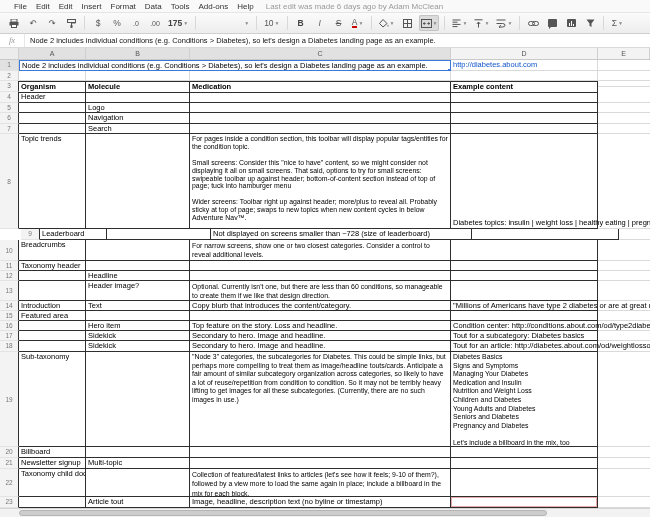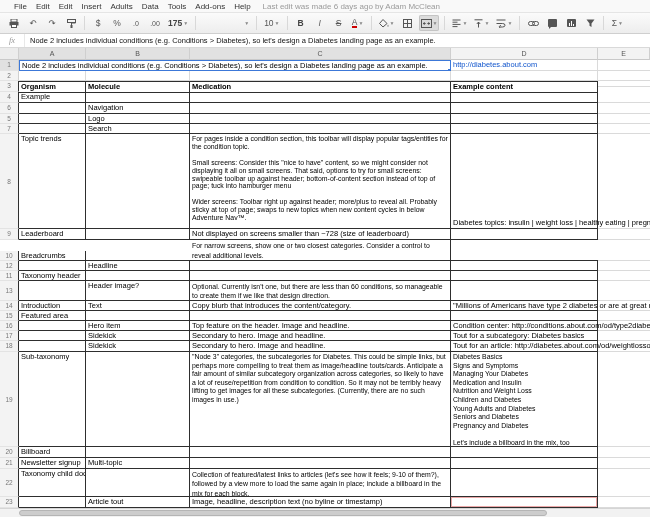--- a/index.html
+++ b/index.html
@@ -65,21 +65,21 @@
   
   .hscroll{position:absolute;left:0;right:0;bottom:0;height:9px;background:#f2f2f2;
            border-top:1px solid #d5d5d5;z-index:20;box-sizing:border-box;}
   .thumb{position:absolute;left:19px;top:1px;width:528px;height:6px;background:#cdcdcd;
          border:1px solid #b5b5b5;border-radius:4px;box-sizing:border-box;}
 </style>
 </head>
 <body>
 
 <div class="menubar">
-  <div class="menus"><span>File</span><span>Edit</span><span>Edit</span><span>Insert</span><span>Adults</span><span>Data</span><span>Tools</span><span>Add-ons</span><span>Help</span></div>
+  <div class="menus"><span>File</span><span>Edit</span><span>Edit</span><span>Insert</span><span>Format</span><span>Data</span><span>Tools</span><span>Add-ons</span><span>Help</span></div>
   <span class="status">Last edit was made 6 days ago by Adam McClean</span>
 </div>
 
 <div class="toolbar">
   <span class="tbtn">
       <span>
         <svg width="10" height="9" viewBox="0 0 10 9">
           <rect x="2" y="0" width="6" height="3" fill="none" stroke="#555"></rect>
           <rect x="0.5" y="3" width="9" height="3.5" fill="#555"></rect>
           <rect x="2.5" y="5.5" width="5" height="3" fill="#fff" stroke="#555"></rect>
@@ -249,38 +249,38 @@
       <div class="srow" style="height: 11px; line-height: 10px; align-items: center;">
         <div class="rn dkr">3</div>
         <div class="cell dk tp b" style="width: 67px;">Organism</div>
         <div class="cell dk tp b" style="width: 104px;">Molecule</div>
         <div class="cell dk tp b" style="width: 261px;">Medication</div>
         <div class="cell dk tp b" style="width: 147px;">Example content</div>
         <div class="cell e" style="width: 52px;"></div>
       </div>
       <div class="srow" style="height: 11px; line-height: 10px;">
         <div class="rn dkr">4</div>
-        <div class="cell dk" style="width: 67px;">Example</div>
-        <div class="cell dk" style="width: 104px;"></div>
+        <div class="cell dk" style="width: 67px;">Header</div>
+        <div class="cell dk" style="width: 104px;"></div>
+        <div class="cell dk" style="width: 261px;"></div>
+        <div class="cell dk" style="width: 147px;"></div>
+        <div class="cell e" style="width: 52px;"></div>
+      </div>
+      <div class="srow" style="height: 10px; line-height: 9px;">
+        <div class="rn dkr">5</div>
+        <div class="cell dk" style="width: 67px;"></div>
+        <div class="cell dk" style="width: 104px;">Logo</div>
         <div class="cell dk" style="width: 261px;"></div>
         <div class="cell dk" style="width: 147px;"></div>
         <div class="cell e" style="width: 52px;"></div>
       </div>
       <div class="srow" style="height: 11px; line-height: 10px;">
         <div class="rn dkr">6</div>
         <div class="cell dk" style="width: 67px;"></div>
         <div class="cell dk" style="width: 104px;">Navigation</div>
-        <div class="cell dk" style="width: 261px;"></div>
-        <div class="cell dk" style="width: 147px;"></div>
-        <div class="cell e" style="width: 52px;"></div>
-      </div>
-      <div class="srow" style="height: 10px; line-height: 9px;">
-        <div class="rn dkr">5</div>
-        <div class="cell dk" style="width: 67px;"></div>
-        <div class="cell dk" style="width: 104px;">Logo</div>
         <div class="cell dk" style="width: 261px;"></div>
         <div class="cell dk" style="width: 147px;"></div>
         <div class="cell e" style="width: 52px;"></div>
       </div>
       <div class="srow" style="height: 10px; line-height: 9px;">
         <div class="rn dkr">7</div>
         <div class="cell dk" style="width: 67px;"></div>
         <div class="cell dk" style="width: 104px;">Search</div>
         <div class="cell dk" style="width: 261px;"></div>
         <div class="cell dk" style="width: 147px;"></div>
@@ -291,48 +291,48 @@
         <div class="cell dk" style="width: 67px;">Topic trends</div>
         <div class="cell dk" style="width: 104px;"></div>
         <div class="cell dk wrap" style="width: 261px; line-height: 7.9px;">For pages inside a condition section, this toolbar will display popular tags/entities for the condition topic.
 
 Small screens: Consider this "nice to have" content, so we might consider not displaying it all on small screens. That said, options to try for small screens: swipeable toolbar up against header; bottom-of-content section instead of top of page; tuck into hamburger menu
 
 Wider screens: Toolbar right up against header; more/plus to reveal all. Probably sticky at top of page; swaps to new topics when new content cycles in below Adventure Nav™.</div>
         <div class="cell dk ovf bot" style="width: 147px;">Diabetes topics: insulin | weight loss | healthy eating | pregnancy |</div>
         <div class="cell e" style="width: 52px;"></div>
       </div>
-      <div class="srow" style="height: 11px; line-height: 10px;">
+      <div class="srow" style="height: 11px; line-height: 10px; padding-left: 21px;">
         <div class="rn dkr">9</div>
         <div class="cell dk" style="width: 67px;">Leaderboard</div>
         <div class="cell dk" style="width: 104px;"></div>
         <div class="cell dk" style="width: 261px;">Not displayed on screens smaller than ~728 (size of leaderboard)</div>
         <div class="cell dk" style="width: 147px;"></div>
         <div class="cell e" style="width: 52px;"></div>
       </div>
-      <div class="srow" style="height: 21px; line-height: 9px; align-items: flex-end;">
+      <div class="srow" style="height: 21px; line-height: 9px;">
         <div class="rn dkr">10</div>
         <div class="cell dk" style="width: 67px;">Breadcrumbs</div>
         <div class="cell dk" style="width: 104px;"></div>
         <div class="cell dk wrap" style="width: 261px; line-height: 9.3px;">For narrow screens, show one or two closest categories. Consider a control to reveal additional levels.</div>
         <div class="cell dk" style="width: 147px;"></div>
         <div class="cell e" style="width: 52px;"></div>
       </div>
       <div class="srow" style="height: 10px; line-height: 9px;">
-        <div class="rn dkr">12</div>
-        <div class="cell dk" style="width: 67px;"></div>
-        <div class="cell dk" style="width: 104px;">Headline</div>
-        <div class="cell dk" style="width: 261px;"></div>
-        <div class="cell dk" style="width: 147px;"></div>
-        <div class="cell e" style="width: 52px;"></div>
-      </div>
-      <div class="srow" style="height: 10px; line-height: 9px;">
         <div class="rn dkr">11</div>
         <div class="cell dk" style="width: 67px;">Taxonomy header</div>
         <div class="cell dk" style="width: 104px;"></div>
+        <div class="cell dk" style="width: 261px;"></div>
+        <div class="cell dk" style="width: 147px;"></div>
+        <div class="cell e" style="width: 52px;"></div>
+      </div>
+      <div class="srow" style="height: 10px; line-height: 9px;">
+        <div class="rn dkr">12</div>
+        <div class="cell dk" style="width: 67px;"></div>
+        <div class="cell dk" style="width: 104px;">Headline</div>
         <div class="cell dk" style="width: 261px;"></div>
         <div class="cell dk" style="width: 147px;"></div>
         <div class="cell e" style="width: 52px;"></div>
       </div>
       <div class="srow" style="height: 20px; line-height: 9px;">
         <div class="rn dkr">13</div>
         <div class="cell dk" style="width: 67px;"></div>
         <div class="cell dk" style="width: 104px;">Header image?</div>
         <div class="cell dk wrap" style="width: 261px; line-height: 9.3px;">Optional. Currently isn't one, but there are less than 60 conditions, so manageable to create them if we like that design direction.</div>
         <div class="cell dk" style="width: 147px;"></div>
@@ -351,21 +351,21 @@
         <div class="cell dk" style="width: 67px;">Featured area</div>
         <div class="cell dk" style="width: 104px;"></div>
         <div class="cell dk" style="width: 261px;"></div>
         <div class="cell dk" style="width: 147px;"></div>
         <div class="cell e" style="width: 52px;"></div>
       </div>
       <div class="srow" style="height: 10px; line-height: 9px;">
         <div class="rn dkr">16</div>
         <div class="cell dk" style="width: 67px;"></div>
         <div class="cell dk" style="width: 104px;">Hero item</div>
-        <div class="cell dk" style="width: 261px;">Top feature on the header. Image and headline.</div>
+        <div class="cell dk" style="width: 261px;">Top feature on the story. Loss and headline.</div>
         <div class="cell dk ovf" style="width: 147px;">Condition center: http://conditions.about.com/od/type2diabetes</div>
         <div class="cell e" style="width: 52px;"></div>
       </div>
       <div class="srow" style="height: 10px; line-height: 9px;">
         <div class="rn dkr">17</div>
         <div class="cell dk" style="width: 67px;"></div>
         <div class="cell dk" style="width: 104px;">Sidekick</div>
         <div class="cell dk" style="width: 261px;">Secondary to hero. Image and headline.</div>
         <div class="cell dk" style="width: 147px;">Tout for a subcategory: Diabetes basics</div>
         <div class="cell e" style="width: 52px;"></div>

